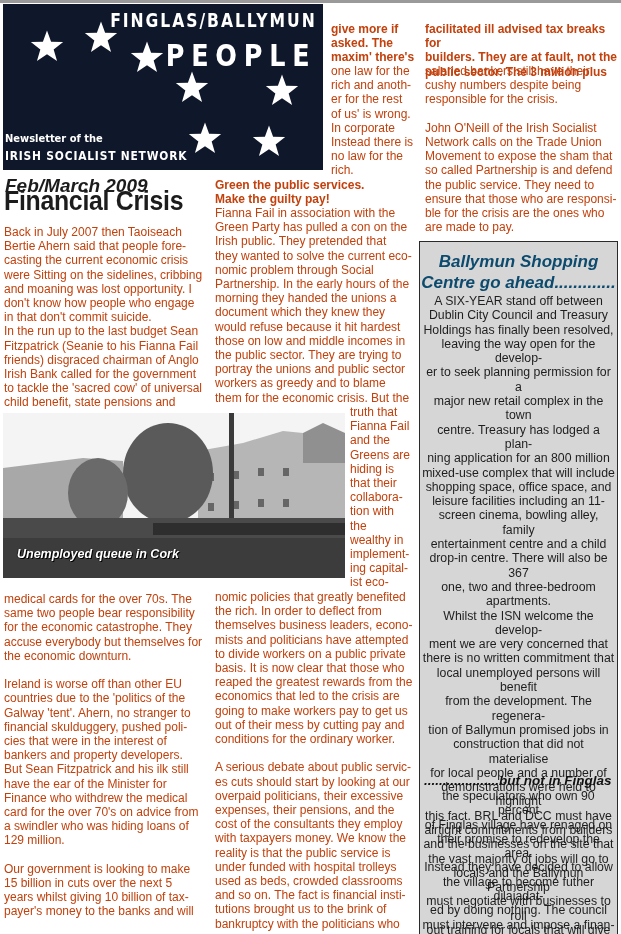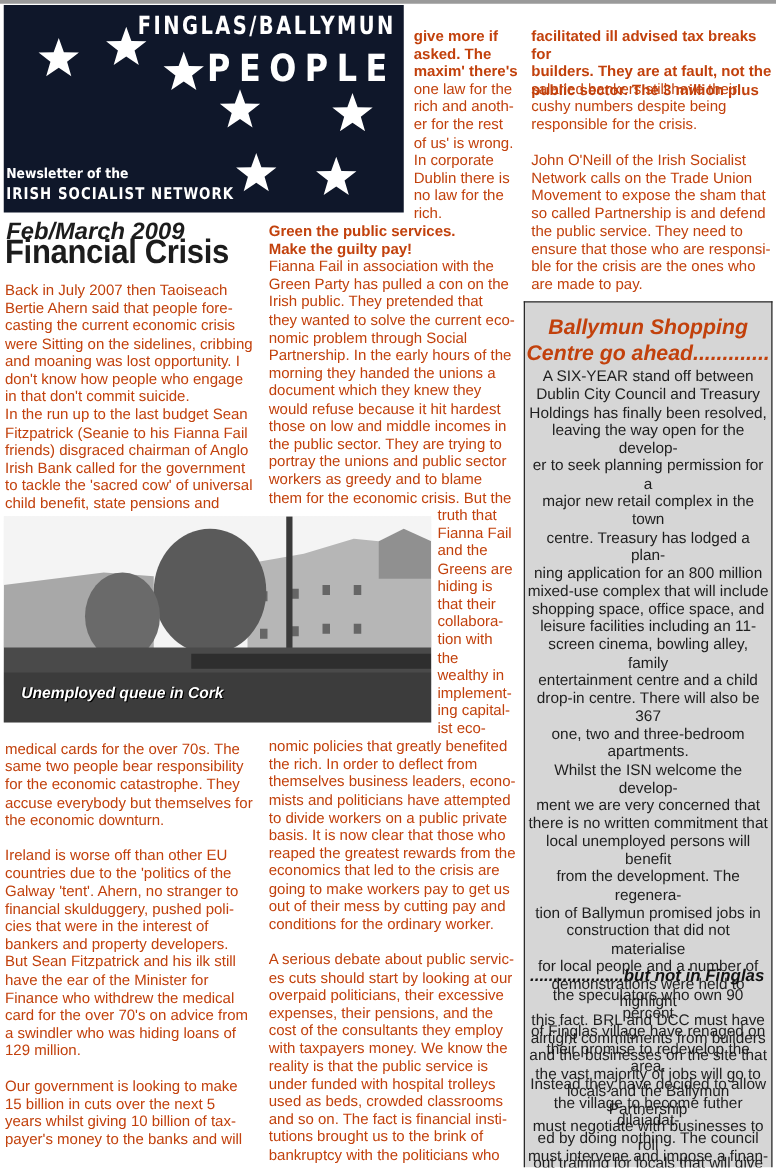--- a/index.html
+++ b/index.html
@@ -49,21 +49,21 @@
   }
   .photo-caption {
     position: absolute; left: 14px; top: 134px; color: #fff; font-weight: bold; font-style: italic;
     font-size: 12.5px; text-shadow: 1px 1px 0 #000, -1px 0 0 #222; white-space: nowrap;
   }
 
   .sidebox {
     position: absolute; left: 419px; top: 241px; width: 199px; height: 693px;
     background: #d6d6d6; border: 1.5px solid #2a2a2a; border-bottom: none; box-sizing: border-box;
   }
-  .box-title { position: absolute; left: 0; width: 100%; text-align: center; font-weight: bold; font-style: italic; font-size: 17px; line-height: 21px; color: #c2410c; }
+  .box-title { position: absolute; left: 0; width: 100%; text-align: center; font-weight: bold; font-style: italic; font-size: 17px; line-height: 21px; color: #0c4a6e; }
   .box-body { position: absolute; left: 2px; width: 193px; text-align: center; font-size: 12.3px; line-height: 14.3px; color: #1e1e1e; white-space: pre-line; }
   .box-sub { position: absolute; left: 4px; width: 191px; text-align: left; font-weight: bold; font-style: italic; font-size: 13.5px; color: #111; white-space: nowrap; }
 </style>
 </head>
 <body>
 
 <div class="topbar"></div>
 
 <div class="masthead">
   <div class="mh-line1">FINGLAS/BALLYMUN</div>
@@ -173,21 +173,21 @@
 payer's money to the banks and will</div>
 
 <div class="txt bold" style="left:331px;top:22px;width:85px">give more if
 asked. The
 maxim' there's</div>
 <div class="txt" style="left:331px;top:64px;width:85px">one law for the
 rich and anoth-
 er for the rest
 of us' is wrong.
 In corporate
-Dublin there is
+Instead there is
 no law for the
 rich.</div>
 
 <div class="txt bold" style="left:215px;top:178px;width:200px">Green the public services.</div>
 <div class="txt bold" style="left:215px;top:192px;width:200px">Make the guilty pay!</div>
 <div class="txt" style="left:215px;top:206px;width:205px">Fianna Fail in association with the
 Green Party has pulled a con on the
 Irish public.  They pretended that
 they wanted to solve the current eco-
 nomic problem through Social

